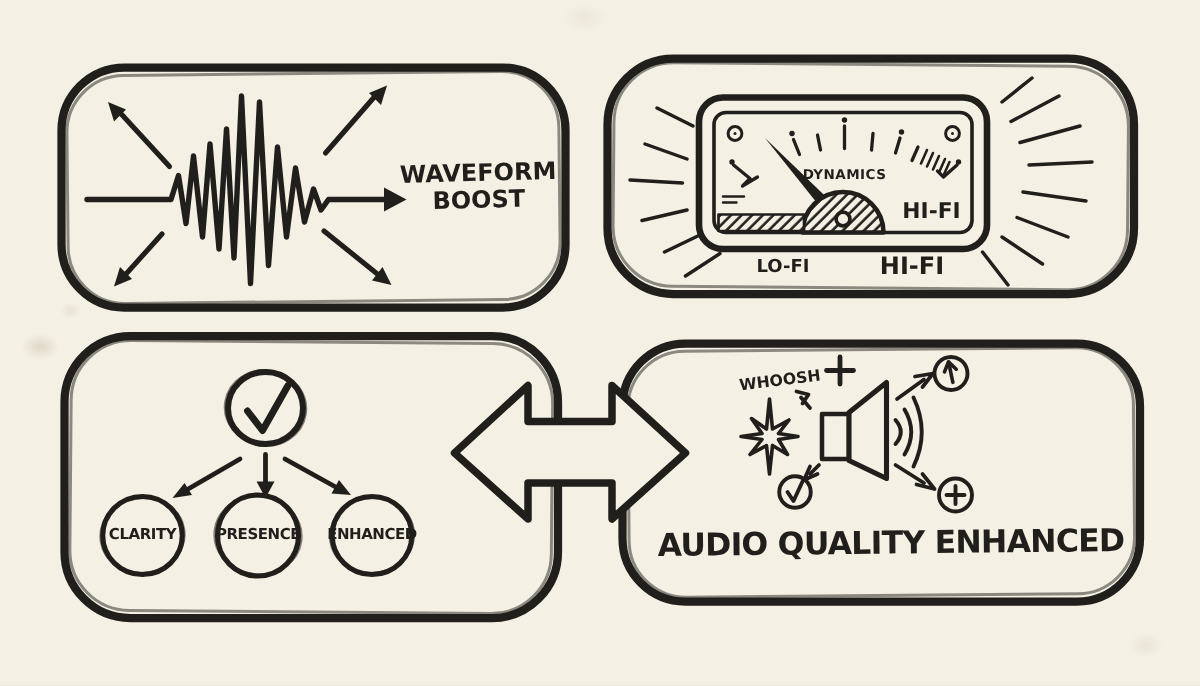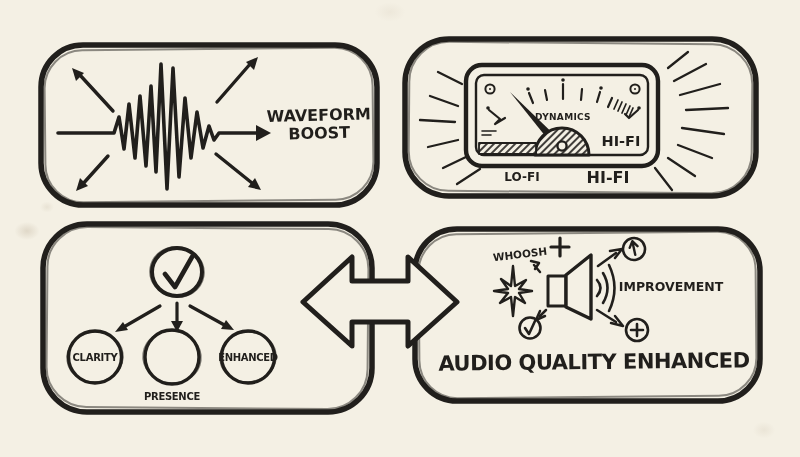--- a/index.html
+++ b/index.html
@@ -188,23 +188,22 @@
   <div class="lbl" style="left:563px;top:117px;font-size:9px;letter-spacing:0.3px;">DYNAMICS</div>
 
   <div class="lbl" style="left:621px;top:141px;font-size:14.5px;">HI-FI</div>
 
   <div class="lbl" style="left:522px;top:177px;font-size:12px;">LO-FI</div>
 
   <div class="lbl" style="left:608px;top:177px;font-size:16px;">HI-FI</div>
 
   <div class="lbl" style="left:95px;top:357px;font-size:10px;letter-spacing:-0.3px;text-align:center;">CLARITY</div>
 
-  <div class="lbl" style="left:172px;top:357px;font-size:10px;letter-spacing:-0.3px;margin-top:39px;">PRESENCE</div>
+  <div class="lbl" style="left:172px;top:357px;font-size:10px;letter-spacing:-0.3px;">PRESENCE</div>
 
   <div class="lbl" style="left:248px;top:357px;font-size:10px;letter-spacing:-0.3px;">ENHANCED</div>
 
   <div class="lbl" style="left:520px;top:254px;font-size:10.5px;transform:translate(-50%,-50%) rotate(-7deg);">WHOOSH</div>
 
-  <div class="lbl" style="left:671px;top:286px;font-size:12.5px;">IMPROVEMENT</div>
 
   <div class="lbl" style="left:594px;top:362px;font-size:21px;letter-spacing:-0.5px;transform:translate(-50%,-50%) rotate(-0.6deg);">AUDIO QUALITY ENHANCED</div>
 
 </div>
 
 </body></html>

